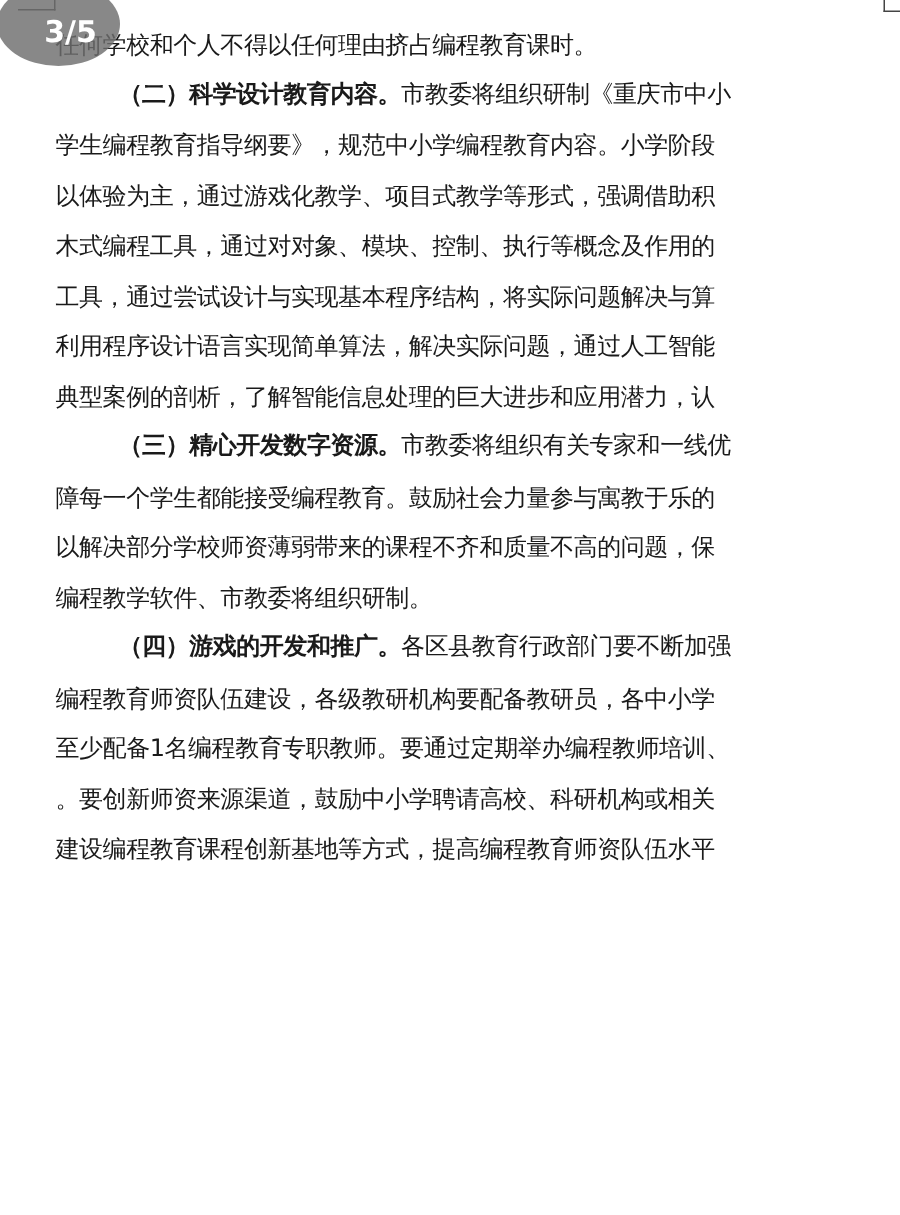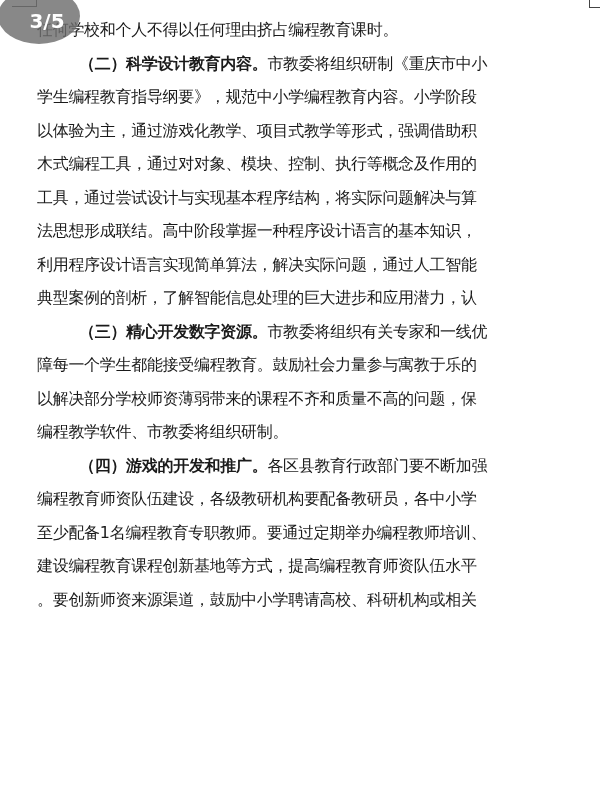--- a/index.html
+++ b/index.html
@@ -31,26 +31,25 @@
     </div>
   </div>
 
   <div class="lines" id="lines">
       <div class="line"><span>任何学校和个人不得以任何理由挤占编程教育课时。</span></div>
       <div class="line indent"><span class="bold">（二）科学设计教育内容。</span><span>市教委将组织研制《重庆市中小</span></div>
       <div class="line"><span>学生编程教育指导纲要》，规范中小学编程教育内容。小学阶段</span></div>
       <div class="line"><span>以体验为主，通过游戏化教学、项目式教学等形式，强调借助积</span></div>
       <div class="line"><span>木式编程工具，通过对对象、模块、控制、执行等概念及作用的</span></div>
       <div class="line"><span>工具，通过尝试设计与实现基本程序结构，将实际问题解决与算</span></div>
-      <div class="line"><span>法思想形成联结。高中阶段掌握一种程序设计语言的基本知识，</span></div>
       <div class="line"><span>利用程序设计语言实现简单算法，解决实际问题，通过人工智能</span></div>
       <div class="line"><span>典型案例的剖析，了解智能信息处理的巨大进步和应用潜力，认</span></div>
       <div class="line indent"><span class="bold">（三）精心开发数字资源。</span><span>市教委将组织有关专家和一线优</span></div>
       <div class="line"><span>障每一个学生都能接受编程教育。鼓励社会力量参与寓教于乐的</span></div>
       <div class="line"><span>以解决部分学校师资薄弱带来的课程不齐和质量不高的问题，保</span></div>
       <div class="line"><span>编程教学软件、市教委将组织研制。</span></div>
       <div class="line indent"><span class="bold">（四）游戏的开发和推广。</span><span>各区县教育行政部门要不断加强</span></div>
       <div class="line"><span>编程教育师资队伍建设，各级教研机构要配备教研员，各中小学</span></div>
       <div class="line"><span>至少配备1名编程教育专职教师。要通过定期举办编程教师培训、</span></div>
+      <div class="line"><span>。要创新师资来源渠道，鼓励中小学聘请高校、科研机构或相关</span></div>
       <div class="line"><span>建设编程教育课程创新基地等方式，提高编程教育师资队伍水平</span></div>
-      <div class="line"><span>。要创新师资来源渠道，鼓励中小学聘请高校、科研机构或相关</span></div>
     </div>
 </div>
 
 </body></html>

